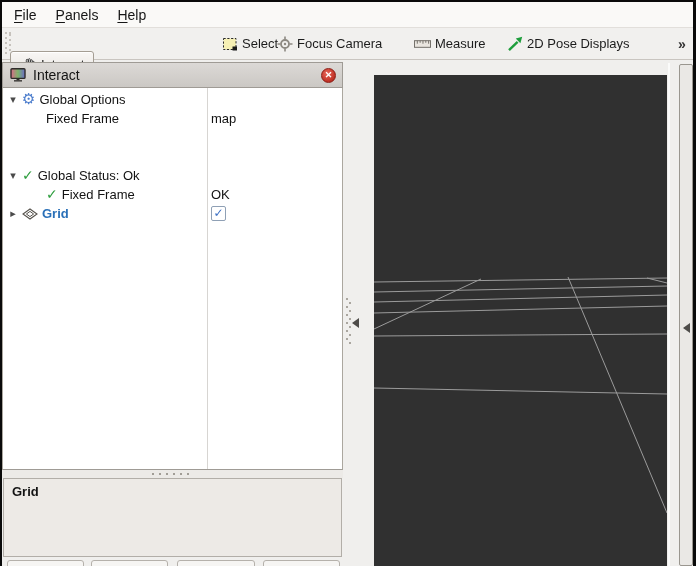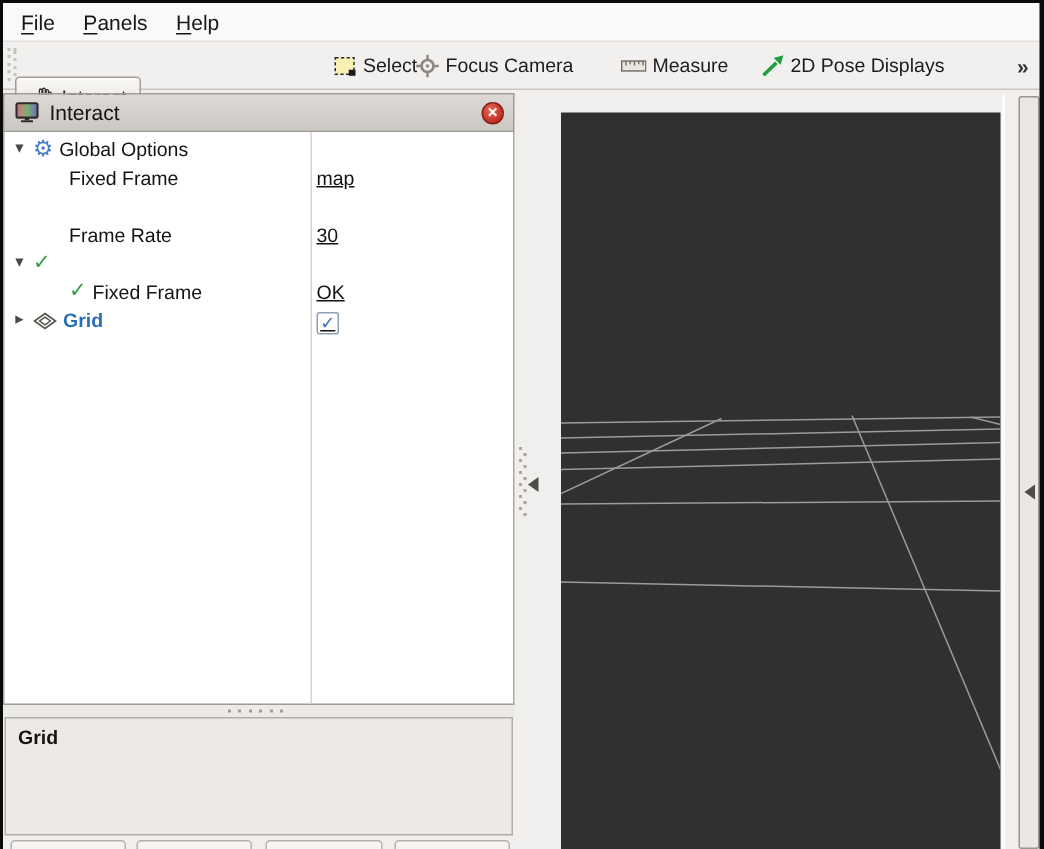--- a/index.html
+++ b/index.html
@@ -49,21 +49,21 @@
   .tree{position:absolute;left:2px;top:88px;width:341px;height:382px;background:#ffffff;
     border-left:1px solid #aba79f;border-right:1px solid #aba79f;box-sizing:border-box;
     border-bottom:1px solid #9f9b95;}
   .tree-divider{position:absolute;left:204px;top:0;width:1px;height:100%;background:#d7d5d2;}
   .trow{position:absolute;left:0;width:100%;height:19px;line-height:19px;
     font-size:13px;color:#131313;white-space:nowrap;}
   .trow .cell{position:absolute;top:0;height:19px;display:flex;align-items:center;gap:4px;}
   .expander{font-size:11px;color:#4a4a4a;width:10px;display:inline-block;text-align:center;}
   .gear-glyph{font-family:"DejaVu Sans",sans-serif;font-size:15px;color:#4b7ccc;line-height:15px;}
   .check-glyph{font-family:"DejaVu Sans",sans-serif;font-size:14px;font-weight:bold;color:#2f9e3f;line-height:15px;}
-  .tval{position:absolute;left:208px;top:0;height:19px;display:flex;align-items:flex-end;gap:5px;text-decoration:underline;}
+  .tval{position:absolute;left:208px;top:0;height:19px;display:flex;align-items:center;gap:5px;}
   .swatch{width:11px;height:11px;border:1px solid #101010;box-sizing:border-box;}
   .checkbox{width:15px;height:15px;background:#fff;border:1px solid #8fa0b5;border-radius:2px;
     box-sizing:border-box;display:flex;align-items:center;justify-content:center;
     font-size:12px;font-weight:bold;color:#3a6fc4;font-family:"DejaVu Sans",sans-serif;}
   .grid-label{font-weight:bold;}
 
   .hsplitter{position:absolute;left:2px;top:470px;width:341px;height:8px;background:#eceae7;}
   .hsplitter .dots{position:absolute;left:150px;top:3px;width:40px;height:2px;
     background-image:repeating-linear-gradient(90deg,#a19d96 0 2px,transparent 2px 7px);}
 
@@ -194,33 +194,26 @@
   <div class="trow" style="top:21px">
     <span class="cell" style="left:43px">
         <span>Fixed Frame</span>
       </span>
     <span class="tval">
         <span>map</span>
       </span>
   </div>
 
 
-  <div class="trow" style="top:59px">
-    <span class="cell" style="left:43px">
-        <span>Frame Rate</span>
-      </span>
-    <span class="tval">
-        <span>30</span>
-      </span>
-  </div>
 
   <div class="trow" style="top:78px">
     <span class="cell" style="left:5px">
         <span class="expander">▾</span>
       <span class="check-glyph">✓</span>
+      <span>Global Status: Ok</span>
       </span>
   </div>
 
   <div class="trow" style="top:97px">
     <span class="cell" style="left:43px">
         <span class="check-glyph">✓</span>
       <span>Fixed Frame</span>
       </span>
     <span class="tval">
         <span>OK</span>

